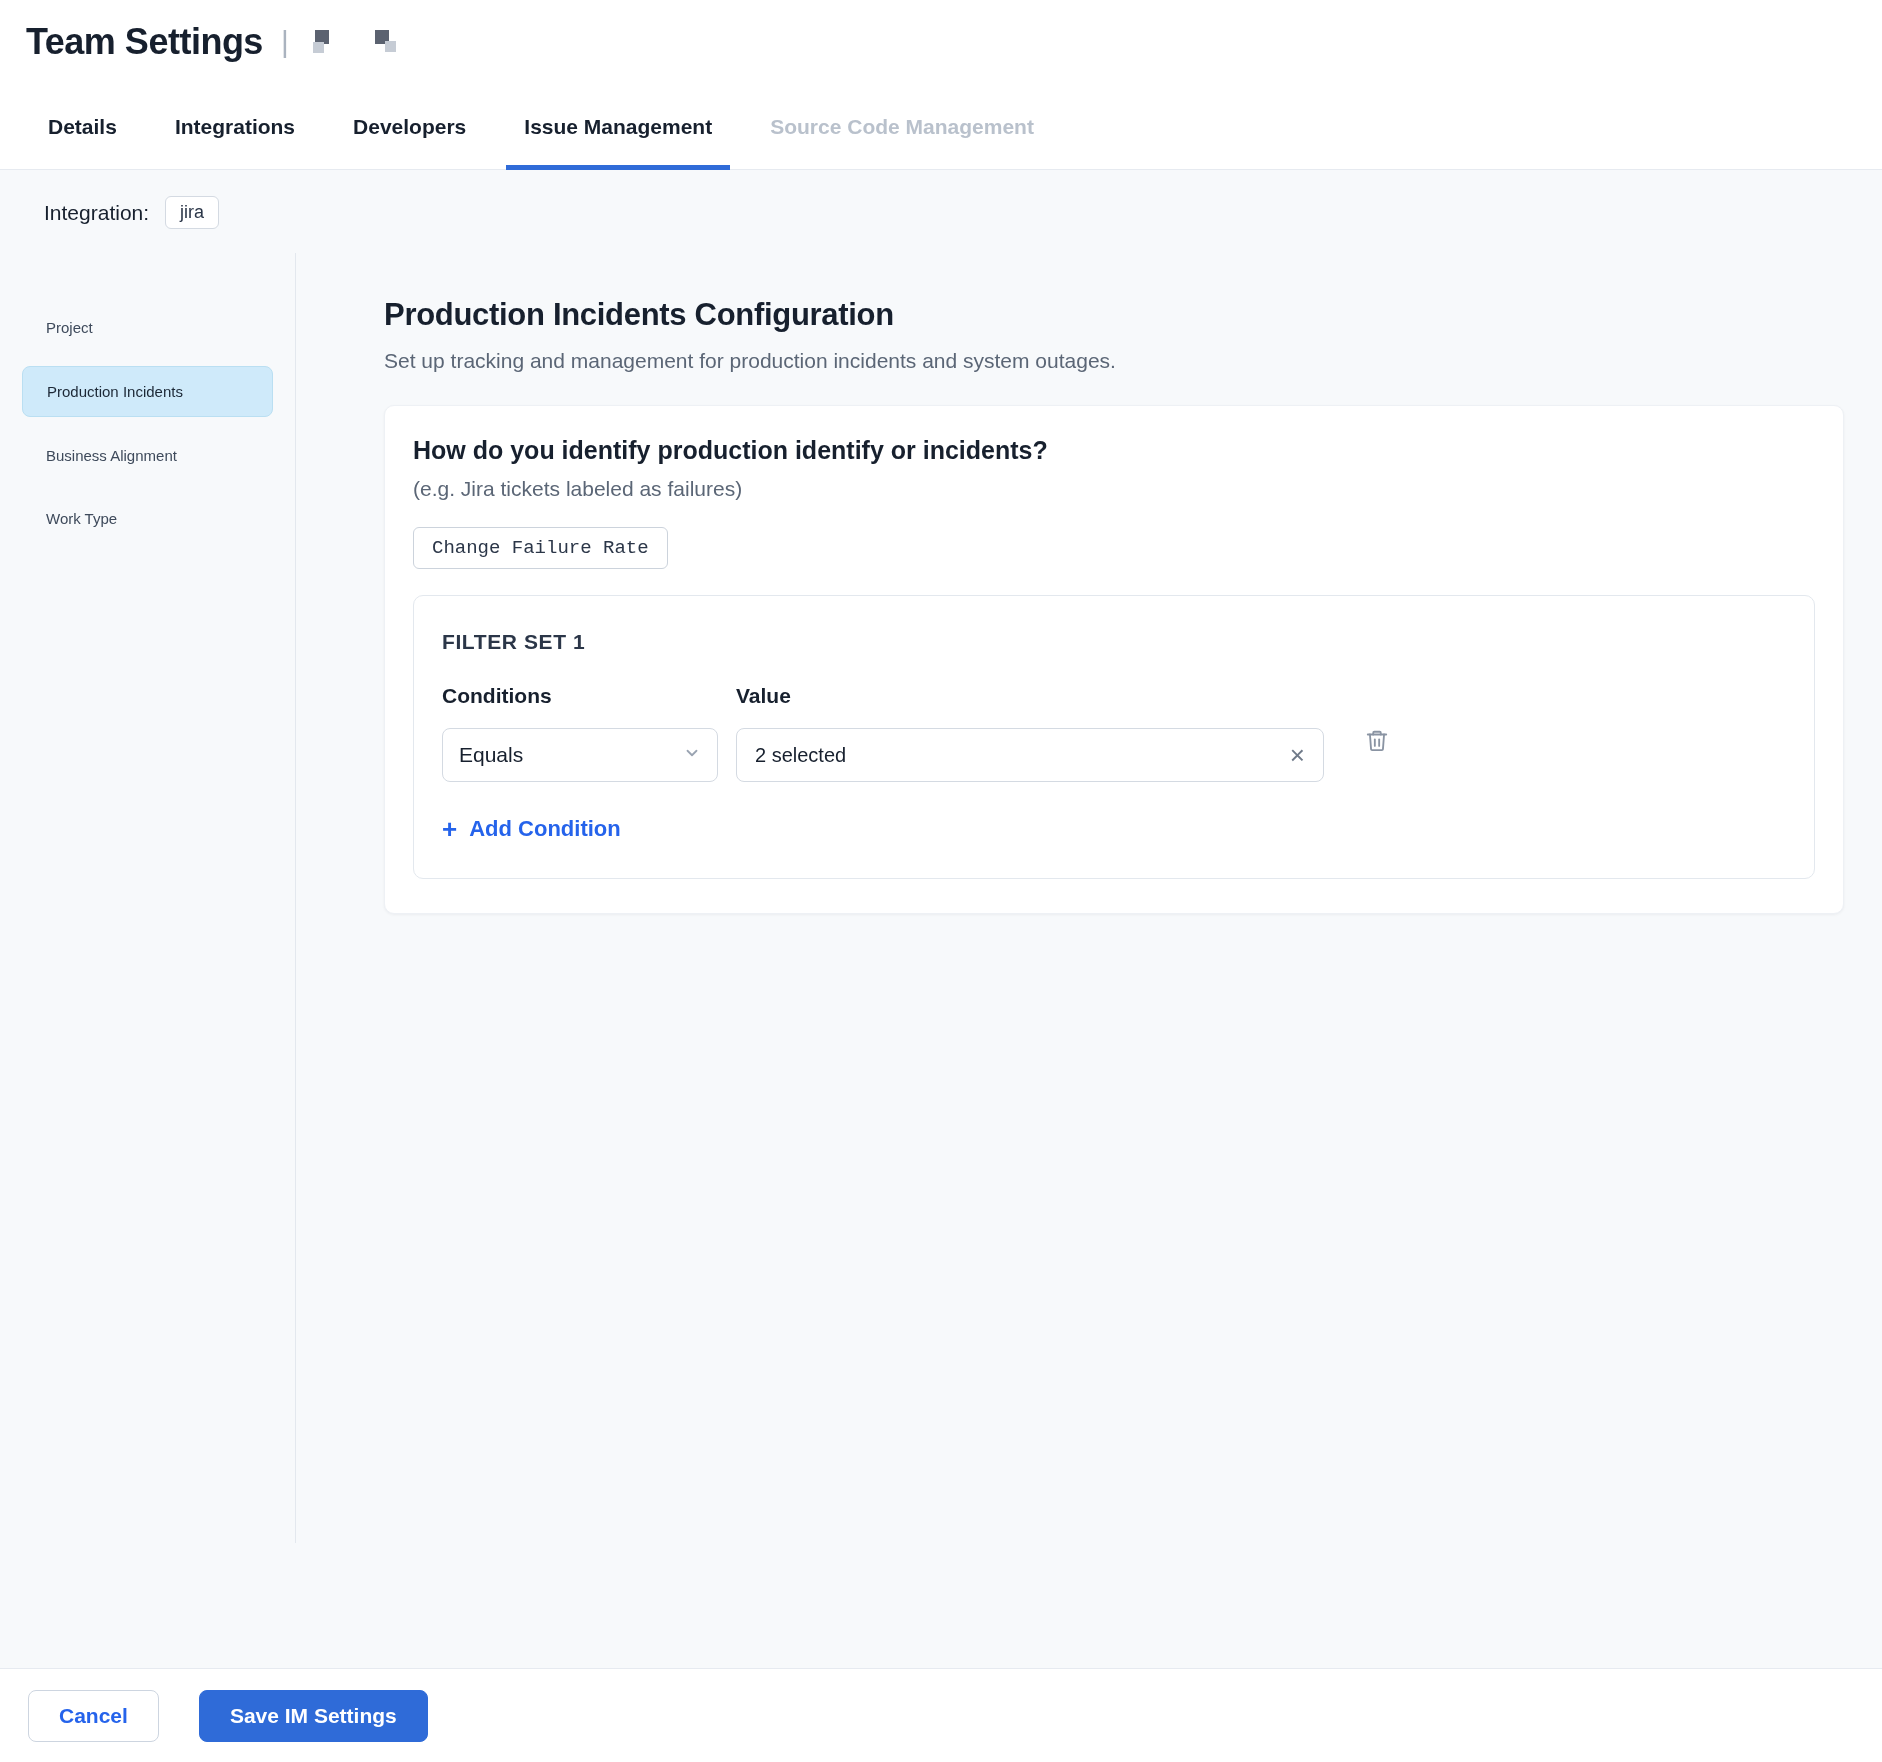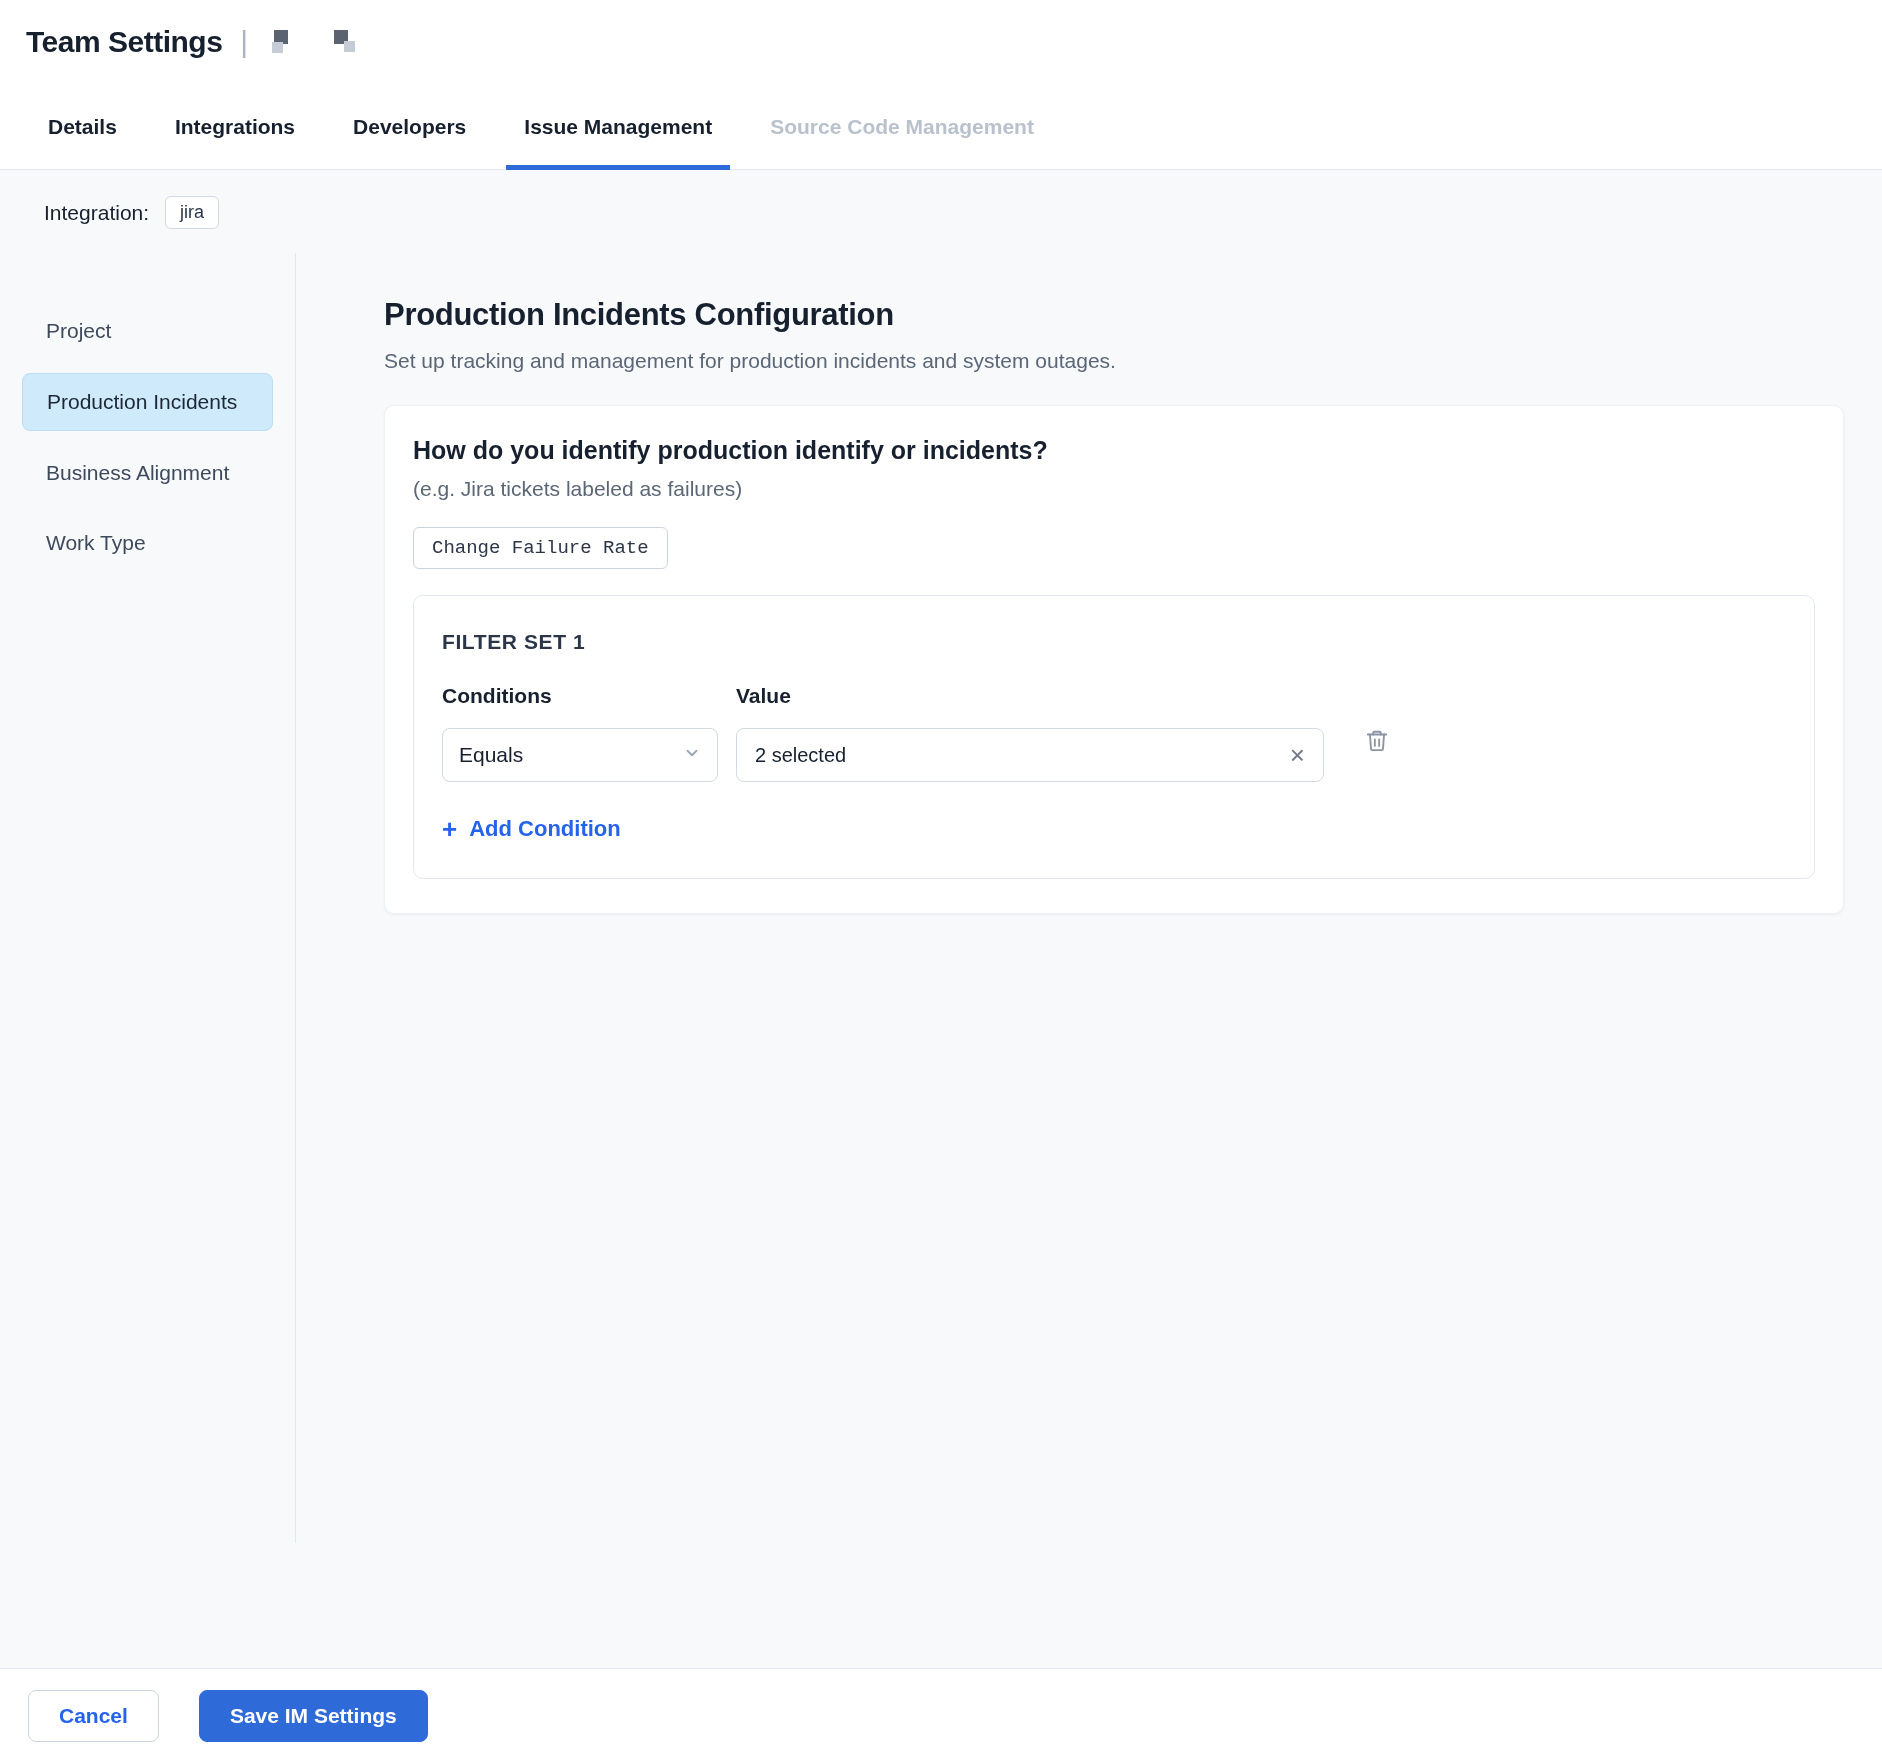--- a/index.html
+++ b/index.html
@@ -13,21 +13,21 @@
   }
 
   
   .header {
     background:#ffffff;
     height:84px;
     display:flex;
     align-items:center;
     padding:0 26px;
   }
-  .page-title { font-size:30px; font-weight:700; letter-spacing:-0.5px; }
+  .page-title { font-size:36px; font-weight:700; letter-spacing:-0.5px; }
   .title-sep { color:#aab3bf; font-size:30px; font-weight:300; margin:0 24px 0 18px; }
   .mini-icon { position:relative; width:28px; height:28px; margin-right:32px; }
   .mini-icon .sq-dark { position:absolute; width:14px; height:14px; background:#5b6270; }
   .mini-icon .sq-light { position:absolute; width:11px; height:11px; background:#c6ccd5; }
   .mini-icon.v1 .sq-dark { left:2px; top:2px; }
   .mini-icon.v1 .sq-light { left:0px; top:14px; }
   .mini-icon.v2 .sq-dark { left:2px; top:2px; }
   .mini-icon.v2 .sq-light { left:12px; top:13px; }
 
   
@@ -85,21 +85,21 @@
   .sidebar {
     width:296px;
     border-right:1px solid #e3e8ee;
     padding:36px 0 0 0;
     height:1290px;
     flex-shrink:0;
   }
   .side-item {
     margin:14px 22px;
     padding:16px 24px;
-    font-size:21px;
+    font-size:15px;
     color:#3e4a5b;
     border-radius:8px;
     cursor:pointer;
   }
   .side-item.selected {
     background:#cfeafa;
     border:1px solid #badff2;
     color:#1c2836;
   }
 

